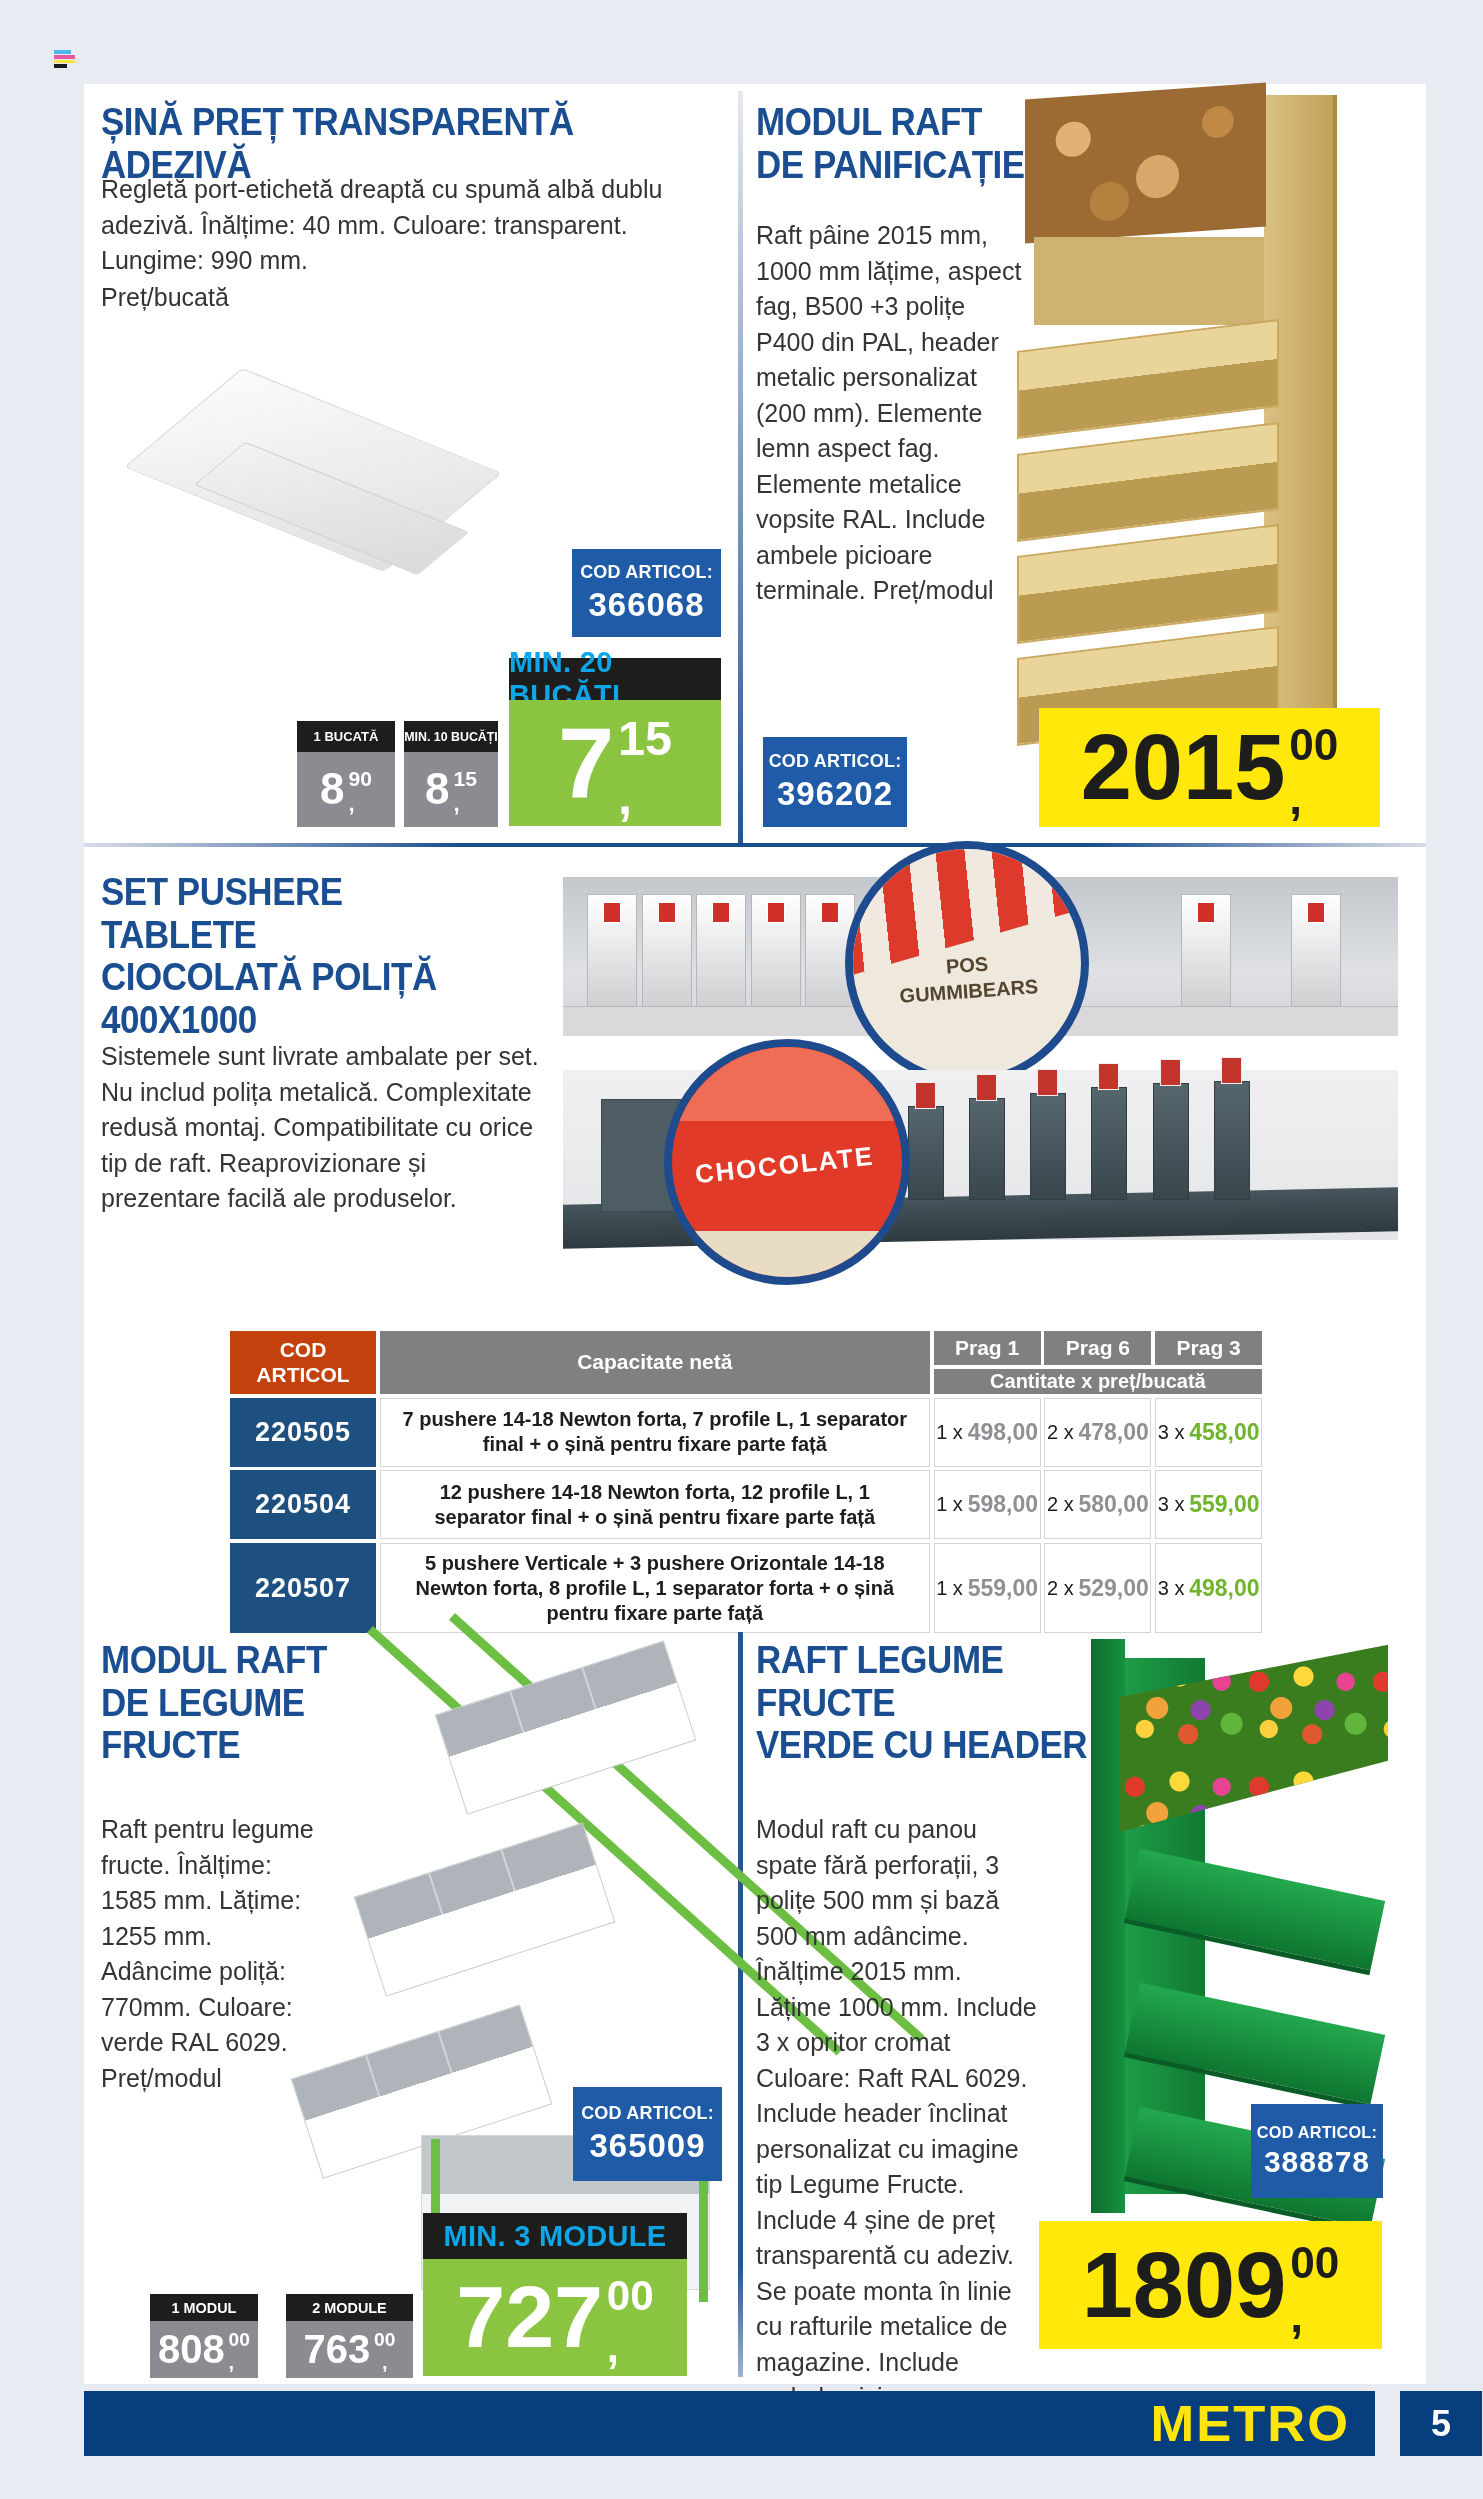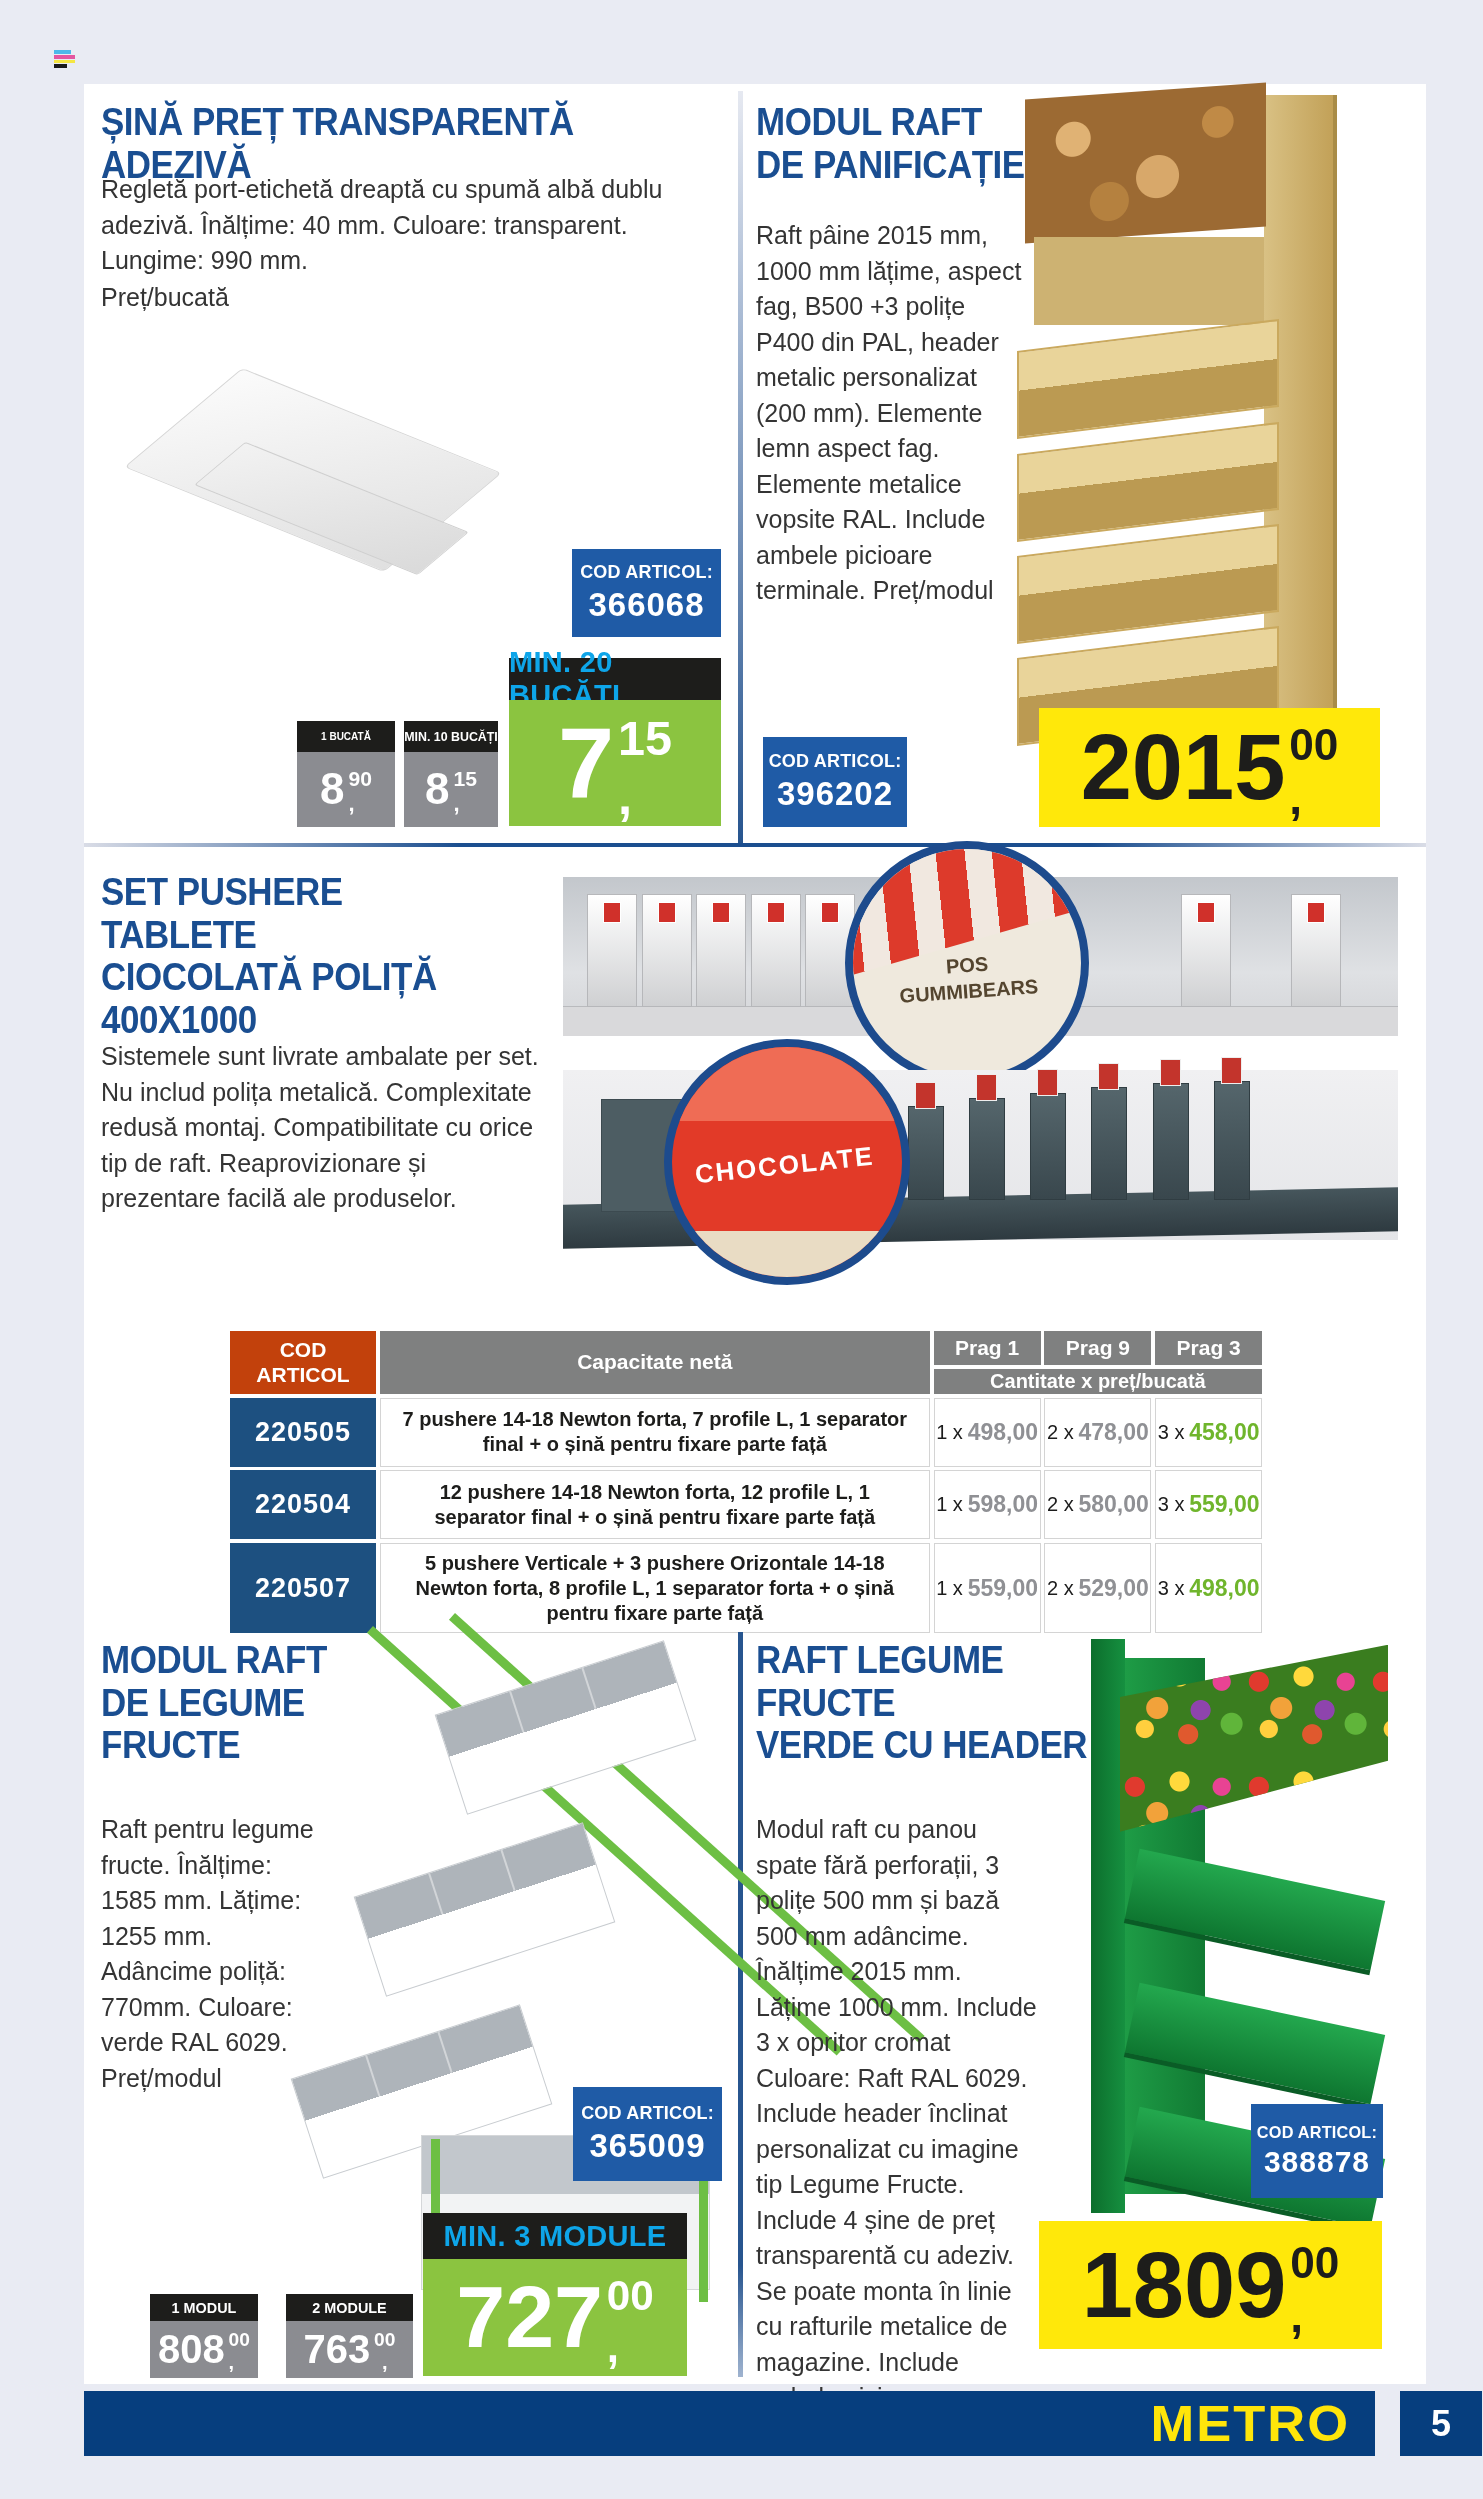--- a/index.html
+++ b/index.html
@@ -155,21 +155,21 @@
   <div class="abs greenbox" style="left:509px;top:700px;width:212px;height:126px;">
     <div class="money" style="--mi:101px">
       <span class="mi">7</span>
       <span class="mf">
           <span class="md">15</span>
           <span class="mc">,</span>
         </span>
     </div>
   </div>
   <div class="abs tier" style="left:297px;top:721px;width:98px;">
-    <div class="th" style="height:31px;font-size:10px;">1 BUCATĂ</div>
+    <div class="th" style="height:31px;font-size:13px;">1 BUCATĂ</div>
     <div class="tb" style="height:75px;">
       <div class="money" style="--mi:44px">
         <span class="mi">8</span>
         <span class="mf">
             <span class="md">90</span>
             <span class="mc">,</span>
           </span>
       </div>
     </div>
   </div>
@@ -254,21 +254,21 @@
       <div class="bt"></div>
       <div class="ct">CHOCOLATE</div>
     </div>
   </div>
 
   <div class="ptable">
     <div class="hc hcod">COD
 ARTICOL</div>
     <div class="hc hcap">Capacitate netă</div>
     <div class="hc">Prag 1</div>
-    <div class="hc">Prag 9</div>
+    <div class="hc">Prag 6</div>
     <div class="hc">Prag 3</div>
     <div class="hc hcant">Cantitate x preț/bucată</div>
 
     <div class="ccod">220505</div>
     <div class="ccap">7 pushere 14-18 Newton forta, 7 profile L, 1 separator final + o șină pentru fixare parte față</div>
     <div class="cprice">
         <span class="q">1 x</span>
         <span class="p">498,00</span>
       </div>
     <div class="cprice">

